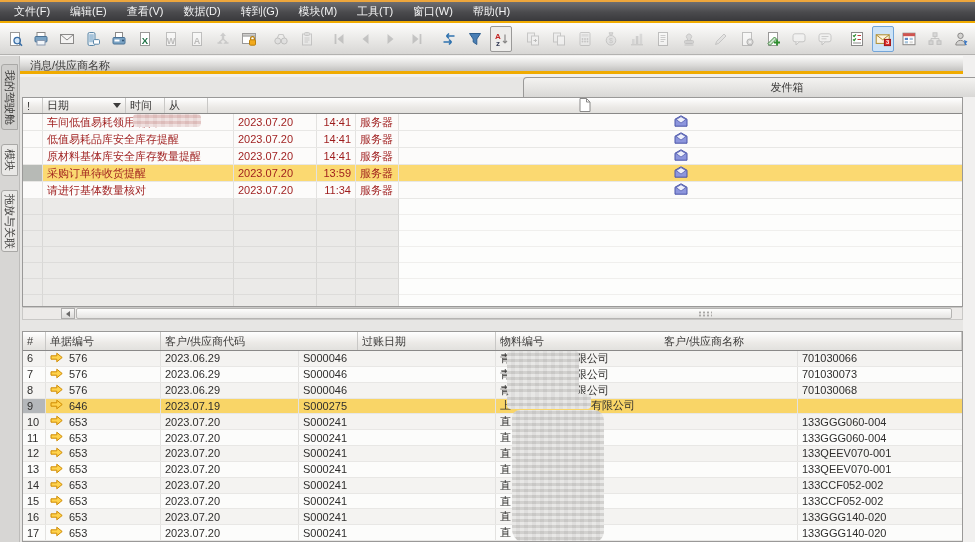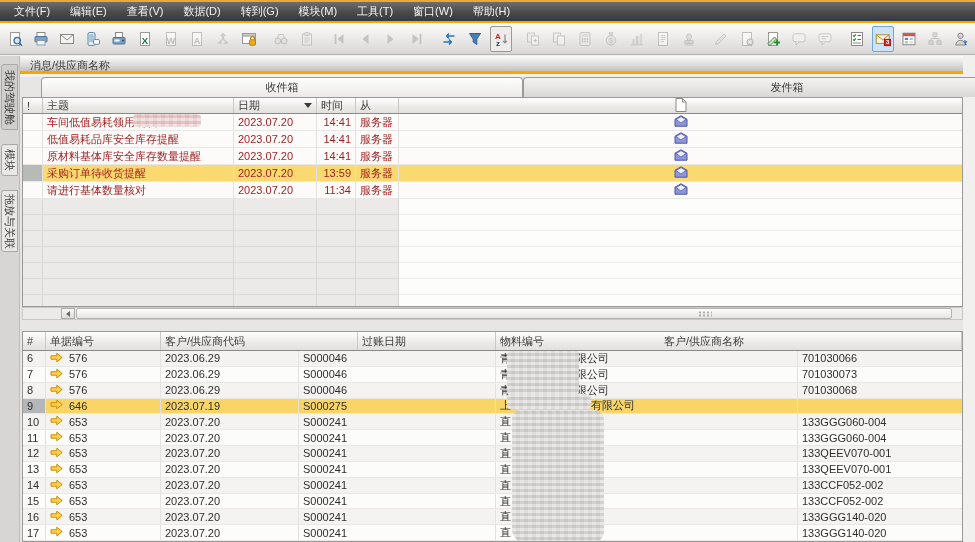--- a/index.html
+++ b/index.html
@@ -450,31 +450,27 @@
         <span>拖放与关联</span>
       </div>
     </div>
 
   <div class="main">
     <div class="tabstrip">
       <span>消息/供应商名称</span>
     </div>
     <div class="winbody">
 
-      <div class="mailtab on"><span>收件箱</span></div>
       <div class="mailtab off"><span>发件箱</span></div>
 
       <div class="grid" id="inboxGrid">
 
       <div class="hrow">
             <div class="hcell" style="width: 20px;">
               <span>!</span>
-            </div>
-            <div class="hcell" style="width: 191px;">
-              <span>主题</span>
             </div>
             <div class="hcell" style="width: 83px;">
               <span>日期</span>
               <div class="sortArrow"></div>
             </div>
             <div class="hcell" style="width: 39px;">
               <span>时间</span>
             </div>
             <div class="hcell" style="width: 43px;">
               <span>从</span>

